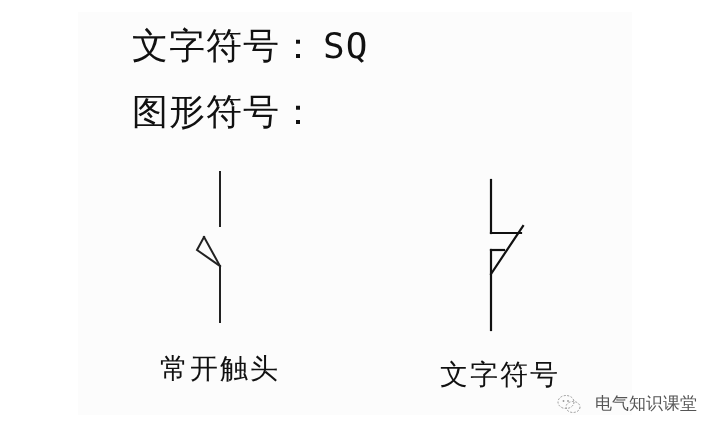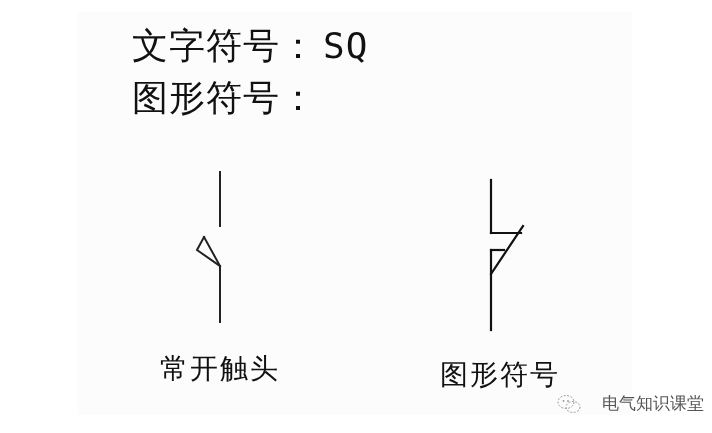--- a/index.html
+++ b/index.html
@@ -11,31 +11,31 @@
     .panel {
       position: absolute; left: 78px; top: 12px; width: 554px; height: 403px;
       background: #fcfcfc;
     }
     .title-line {
       position: absolute; left: 132px; font-size: 36px; color: #111;
       letter-spacing: 1px; font-family: "DejaVu Sans", sans-serif; font-weight: 500;
     }
     .title-line .code { font-family: "DejaVu Sans Mono", "Liberation Mono", monospace; margin-left: 6px; }
     #line1 { top: 22px; }
-    #line2 { top: 74px; }
+    #line2 { top: 88px; }
     svg.symbols { position: absolute; left: 0; top: 0; }
     .caption {
       position: absolute; font-size: 28px; color: #111; letter-spacing: 2px;
       font-family: "DejaVu Sans", sans-serif;
     }
     #cap-no { left: 160px; top: 350px; }
     #cap-nc { left: 440px; top: 356px; }
     .watermark {
       position: absolute; left: 556px; top: 392px; font-size: 17px; color: #555;
-      display: flex; align-items: center; gap: 20px;
+      display: flex; align-items: center; gap: 13px;
       font-family: "DejaVu Sans", sans-serif;
     }
     .watermark .wm-icon { width: 26px; height: 22px; }
   </style>
 </head>
 <body>
 
 <div class="panel"></div>
 
 <div class="title-line" id="line1">
@@ -58,21 +58,21 @@
   <g stroke="#111" stroke-width="2.2" fill="none" stroke-linecap="square">
     <line x1="491" y1="180" x2="491" y2="233"></line>
     <line x1="491" y1="233" x2="521" y2="233"></line>
     <line x1="491" y1="250" x2="491" y2="330"></line>
     <line x1="491" y1="250" x2="504" y2="250"></line>
     <line x1="491" y1="274" x2="523" y2="226"></line>
   </g>
 </svg>
 
 <div class="caption" id="cap-no">常开触头</div>
-<div class="caption" id="cap-nc">图形符号</div>
+<div class="caption" id="cap-nc">文字符号</div>
 
 <div class="watermark">
   <svg class="wm-icon" viewBox="0 0 26 22">
     <ellipse cx="10" cy="9" rx="8" ry="6.5" fill="none" stroke="#999" stroke-width="1" stroke-dasharray="2 1.5"></ellipse>
     <ellipse cx="17" cy="14" rx="7" ry="5.5" fill="none" stroke="#999" stroke-width="1" stroke-dasharray="2 1.5"></ellipse>
     <circle cx="7.5" cy="8" r="0.9" fill="#999"></circle>
     <circle cx="12" cy="8" r="0.9" fill="#999"></circle>
   </svg>
   <span>电气知识课堂</span>
 </div>

